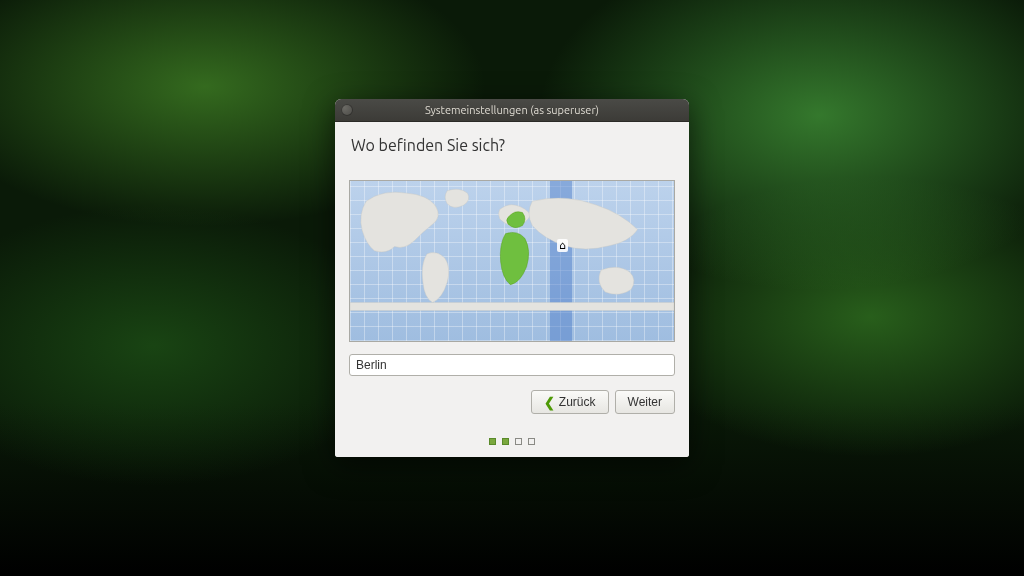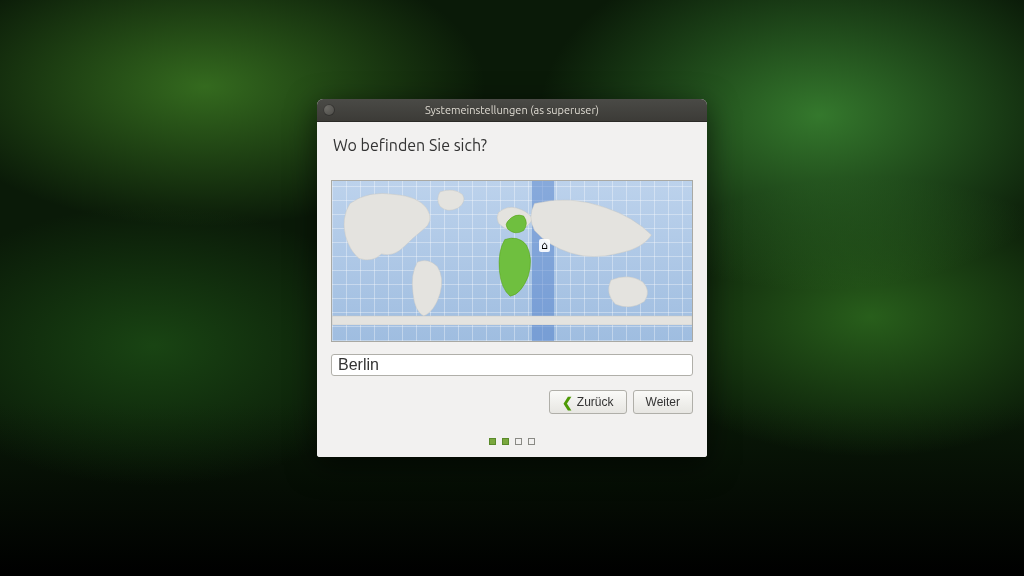--- a/index.html
+++ b/index.html
@@ -17,21 +17,21 @@
       radial-gradient(ellipse 400px 200px at 20% 15%, rgba(70,140,40,0.7), transparent 70%),
       radial-gradient(ellipse 400px 250px at 80% 20%, rgba(70,160,60,0.7), transparent 70%),
       radial-gradient(ellipse 350px 200px at 85% 55%, rgba(60,140,40,0.6), transparent 70%),
       radial-gradient(ellipse 350px 200px at 15% 60%, rgba(40,110,30,0.5), transparent 70%),
       linear-gradient(180deg, #0a1a08 0%, #0a1a08 70%, #000 100%);
     display: flex;
     align-items: center;
     justify-content: center;
   }
   .window {
-    width: 390px;
+    width: 354px;
     background: #f2f1f0;
     border-radius: 6px 6px 3px 3px;
     box-shadow: 0 8px 30px rgba(0,0,0,0.6);
     overflow: hidden;
     position: relative;
     top: -10px;
   }
   .titlebar {
     height: 22px;
     background: linear-gradient(#4a4a46, #3c3b37);
@@ -99,21 +99,21 @@
     border-radius: 2px;
   }
   .location-input {
     margin-top: 12px;
     width: 100%;
     box-sizing: border-box;
     height: 22px;
     border: 1px solid #b0afa9;
     border-radius: 3px;
     padding: 0 6px;
-    font-size: 16px;
+    font-size: 12px;
     color: #333;
     background: #fff;
   }
   .button-row {
     display: flex;
     justify-content: flex-end;
     gap: 6px;
     margin-top: 14px;
   }
   .btn {

